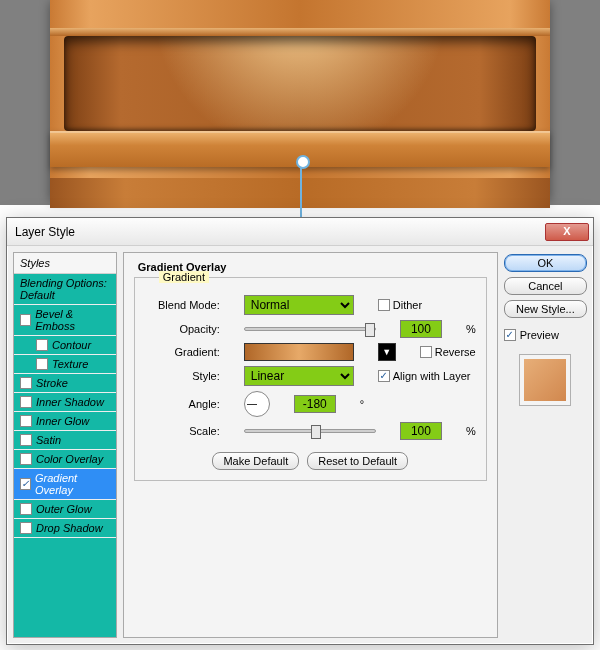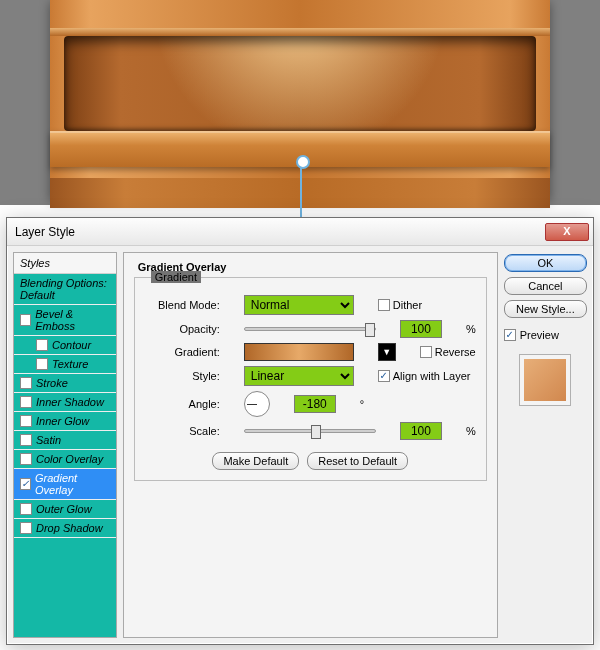--- a/index.html
+++ b/index.html
@@ -138,22 +138,22 @@
       padding:6px 10px 10px 10px;
       position:relative;
     }
     .group-title{ font-weight:bold; font-size:11px; padding:2px 0 4px 4px; }
     .fieldset{
       border:1px solid #bcbcbc;
       padding:12px 10px 10px 10px;
       position:relative;
     }
     .fieldset-legend{
-      position:absolute; top:-7px; left:16px;
-      background:#737373; padding:0 4px; font-size:11px;
+      position:absolute; top:-7px; left:24px;
+      background:#fef9c3; padding:0 4px; font-size:11px;
     }
     .form-row{
       display:flex; align-items:center;
       gap:24px; margin:5px 0; font-size:11px;
     }
     .form-row .lbl{ width:75px; text-align:right; }
     select,input[type=text]{
       font-size:12px; padding:1px 2px;
       border:1px solid #7a7a7a; background:#84cc16;
     }

